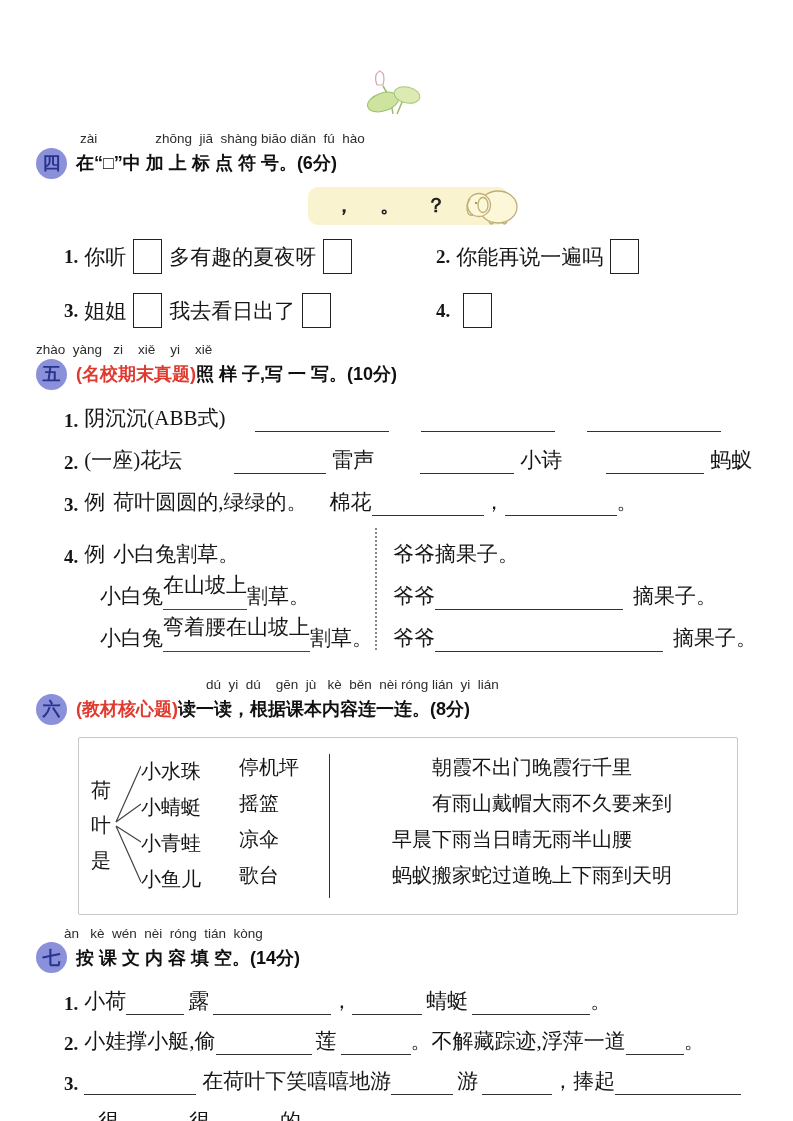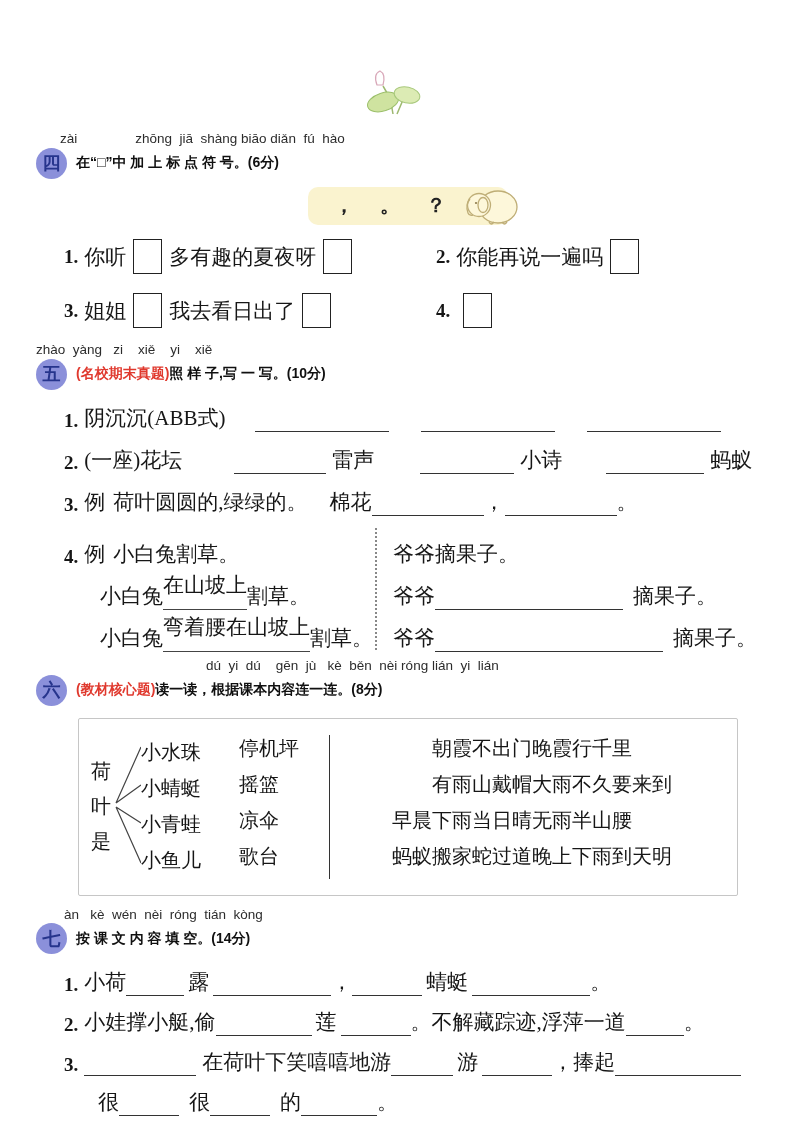--- a/index.html
+++ b/index.html
@@ -15,21 +15,21 @@
               border-radius:2px; }
 
   
   .sec { padding:0 36px; }
   .pinyin { font-family:"Liberation Sans", sans-serif; font-size:13.5px; color:#2c2c2c;
             white-space:pre; line-height:1.1; }
   .head-line { display:flex; align-items:center; gap:9px; margin-top:1px; }
   .badge { width:31px; height:31px; border-radius:50%; background:#8b90da; color:#26348c;
            font-family:"Liberation Sans", sans-serif; font-weight:bold; font-size:18px;
            display:flex; align-items:center; justify-content:center; flex:none; }
-  .head-title { font-family:"Liberation Sans", sans-serif; font-weight:bold; font-size:14px;
+  .head-title { font-family:"Liberation Sans", sans-serif; font-weight:bold; font-size:18px;
                 color:#101010; white-space:nowrap; }
   .red { color:#e0392e; }
 
   
   .kai { font-size:21px; white-space:nowrap; }
   .num { font-family:"Liberation Serif", serif; font-weight:bold; font-size:19px; margin-right:6px; }
   .bl { display:inline-block; border-bottom:1.6px solid #333; height:20px; vertical-align:-4px; }
   .pbox { display:inline-block; width:29px; height:35px; border:1.6px solid #222;
           background:#fff; vertical-align:middle; margin:0 7px; }
   .u { border-bottom:1.6px solid #444; padding-bottom:10px; }
@@ -77,21 +77,21 @@
         <path d="M30,46 Q28,30 20,18" stroke="#9db86f" stroke-width="1.5" fill="none"></path>
         <path d="M34,46 Q40,32 44,22" stroke="#9db86f" stroke-width="1.5" fill="none"></path>
         <ellipse cx="20" cy="34" rx="16" ry="9" fill="#cfe3a0" stroke="#9bbf6a" transform="rotate(-18 20 34)"></ellipse>
         <ellipse cx="44" cy="27" rx="13" ry="8" fill="#dcebb4" stroke="#a8c87c" transform="rotate(12 44 27)"></ellipse>
         <path d="M14,17 q-4,-11 3,-14 q6,3 3,14 z" fill="#ffffff" stroke="#d8a7b8" stroke-width="1.2"></path>
       </svg>
     </span>
   </div>
 
   <div class="sec" style="margin-top:8px;">
-    <div class="pinyin" style="margin-left:24px;"><span>zài</span><span style="margin-left:58px;">zhōng  jiā  shàng biāo diǎn  fú  hào</span></div>
+    <div class="pinyin" style="margin-left:44px;"><span>zài</span><span style="margin-left:58px;">zhōng  jiā  shàng biāo diǎn  fú  hào</span></div>
     <div class="head-line">
       <span class="badge">四</span>
       <span class="head-title">在“□”中 加 上 标 点 符 号。(6分)</span>
     </div>
 
     <div class="punct-row">
       <div class="punct-box">
         <span class="mark">，</span>
         <span class="mark">。</span>
         <span class="mark">？</span>
@@ -205,21 +205,21 @@
         </div>
         <div class="frow">
           <span class="kai">爷爷</span>
           <span class="bl" style="width:228px;"></span>
           <span class="kai" style="margin-left:10px;">摘果子。</span>
         </div>
       </div>
     </div>
   </div>
 
-  <div class="sec" style="margin-top:7px;">
+  <div class="sec" style="margin-top:26px;">
     <div class="pinyin" style="margin-left:170px;">dú  yi  dú    gēn  jù   kè  běn  nèi róng lián  yi  lián</div>
     <div class="head-line">
       <span class="badge">六</span>
       <span class="head-title"><span class="red">(教材核心题)</span><span>读一读，根据课本内容连一连。(8分)</span></span>
     </div>
 
     <div class="match-box">
       <div class="stem">荷叶是</div>
       <span class="fan">
         <svg width="26" height="148" viewBox="0 0 26 148" preserveAspectRatio="none">

